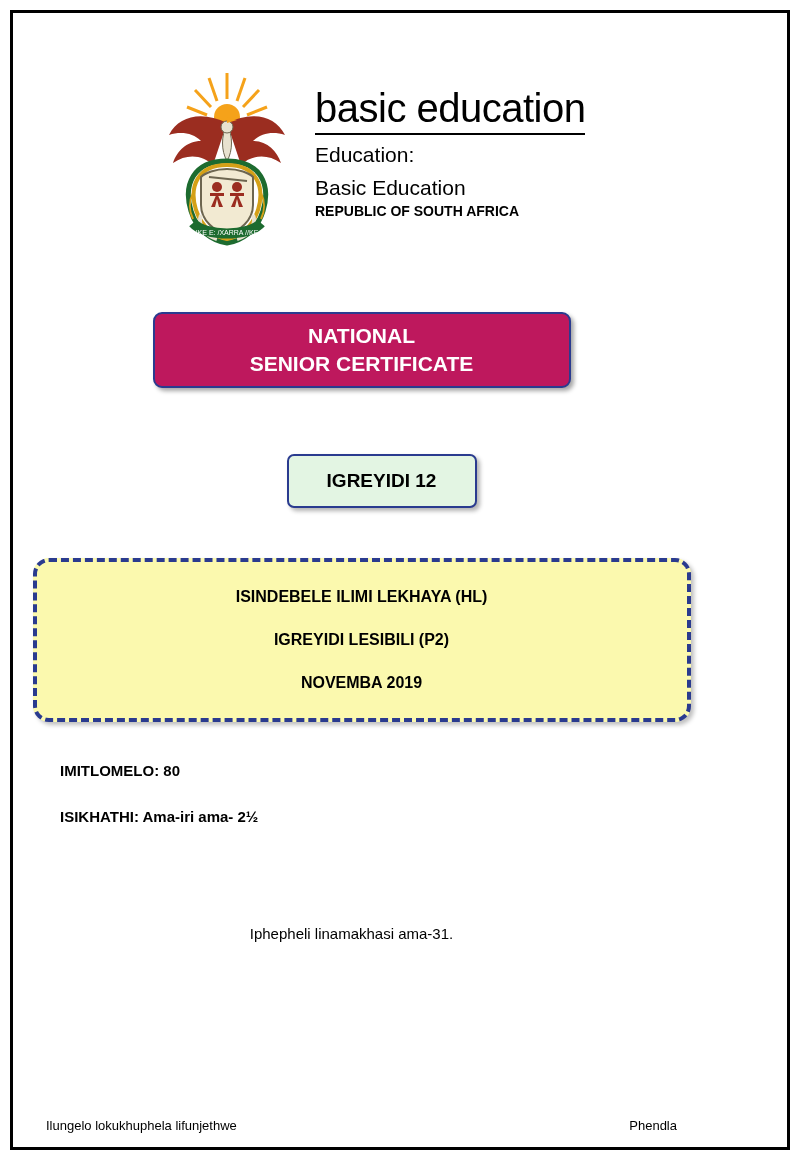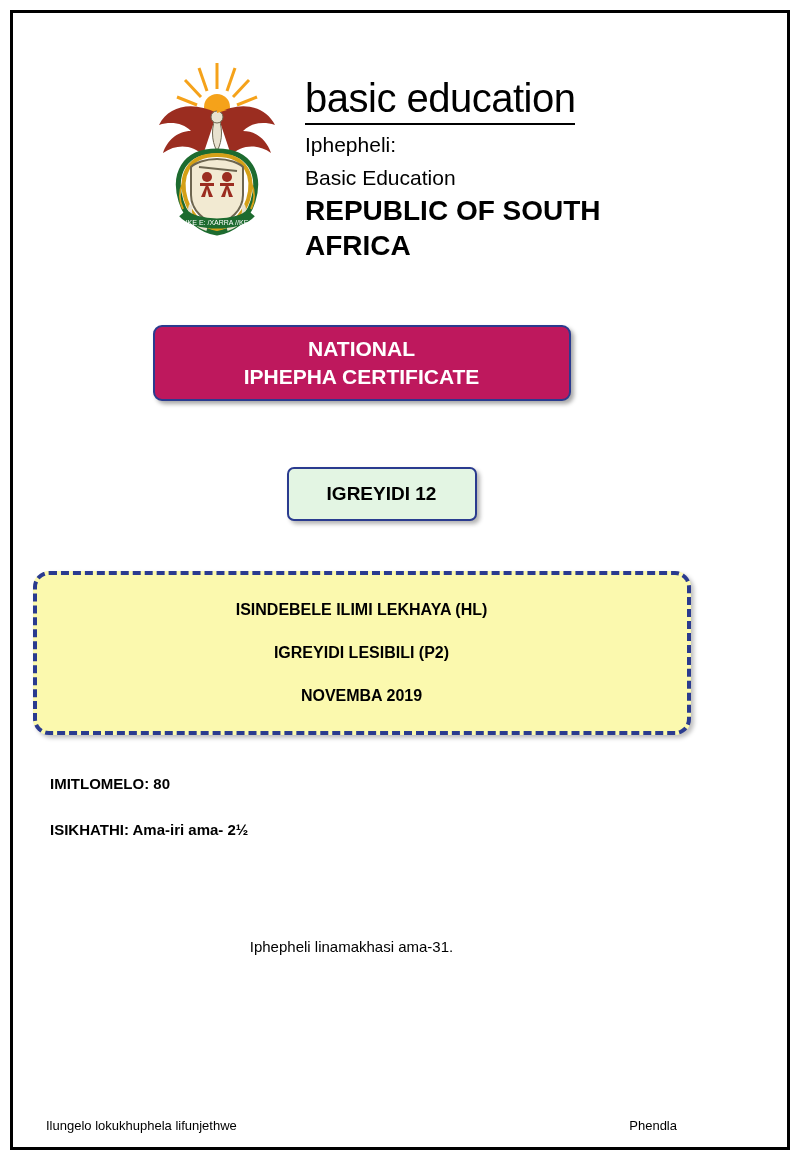--- a/index.html
+++ b/index.html
@@ -26,21 +26,21 @@
     box-sizing: border-box;
   }
 
   .page-inner {
     position: absolute;
     left: 0;
     top: 0;
     width: 697px;
     height: 1134px;
     box-sizing: border-box;
-    padding: 4px;
+    padding: 14px;
   }
 
   
   .header {
     display: flex;
     flex-direction: row;
     align-items: flex-start;
     padding-top: 38px;
     padding-left: 130px;
   }
@@ -68,21 +68,21 @@
     border-bottom: 2px solid #000;
     display: inline-block;
     padding-bottom: 4px;
   }
   .dept-sub {
     font-size: 21px;
     line-height: 1.25;
     margin-top: 7px;
   }
   .dept-country {
-    font-size: 28px;
+    font-size: 14px;
     font-weight: bold;
     line-height: 1.25;
     margin-top: 1px;
   }
 
   
   .nsc-wrap {
     margin-top: 62px;
     display: flex;
     justify-content: center;
@@ -233,30 +233,30 @@
           <path d="M44 150 C40 160 48 170 60 174" stroke="#e8e2cf" stroke-width="4" fill="none"></path>
           <path d="M96 150 C100 160 92 170 80 174" stroke="#e8e2cf" stroke-width="4" fill="none"></path>
 
           <path d="M36 158 C48 172 92 172 104 158" fill="none" stroke="#1d6b2f" stroke-width="10"></path>
           <text x="70" y="170" font-family="Liberation Sans, sans-serif" font-size="7" fill="#ffffff" text-anchor="middle">!KE E: /XARRA //KE</text>
         </svg>
       </div>
 
       <div class="dept-block">
         <div class="dept-title">basic education</div>
-        <div class="dept-sub">Iphepheli:</div>
+        <div class="dept-sub">Education:</div>
         <div class="dept-sub">Basic Education</div>
         <div class="dept-country">REPUBLIC OF SOUTH AFRICA</div>
       </div>
     </div>
 
     <div class="nsc-wrap">
       <div class="nsc-box">
         <span>NATIONAL</span>
-        <span>IPHEPHA CERTIFICATE</span>
+        <span>SENIOR CERTIFICATE</span>
       </div>
     </div>
 
     <div class="grade-wrap">
       <div class="grade-box">IGREYIDI 12</div>
     </div>
 
     <div class="subject-wrap">
       <div class="subject-box">
         <p class="subject-line">ISINDEBELE ILIMI LEKHAYA (HL)</p>

